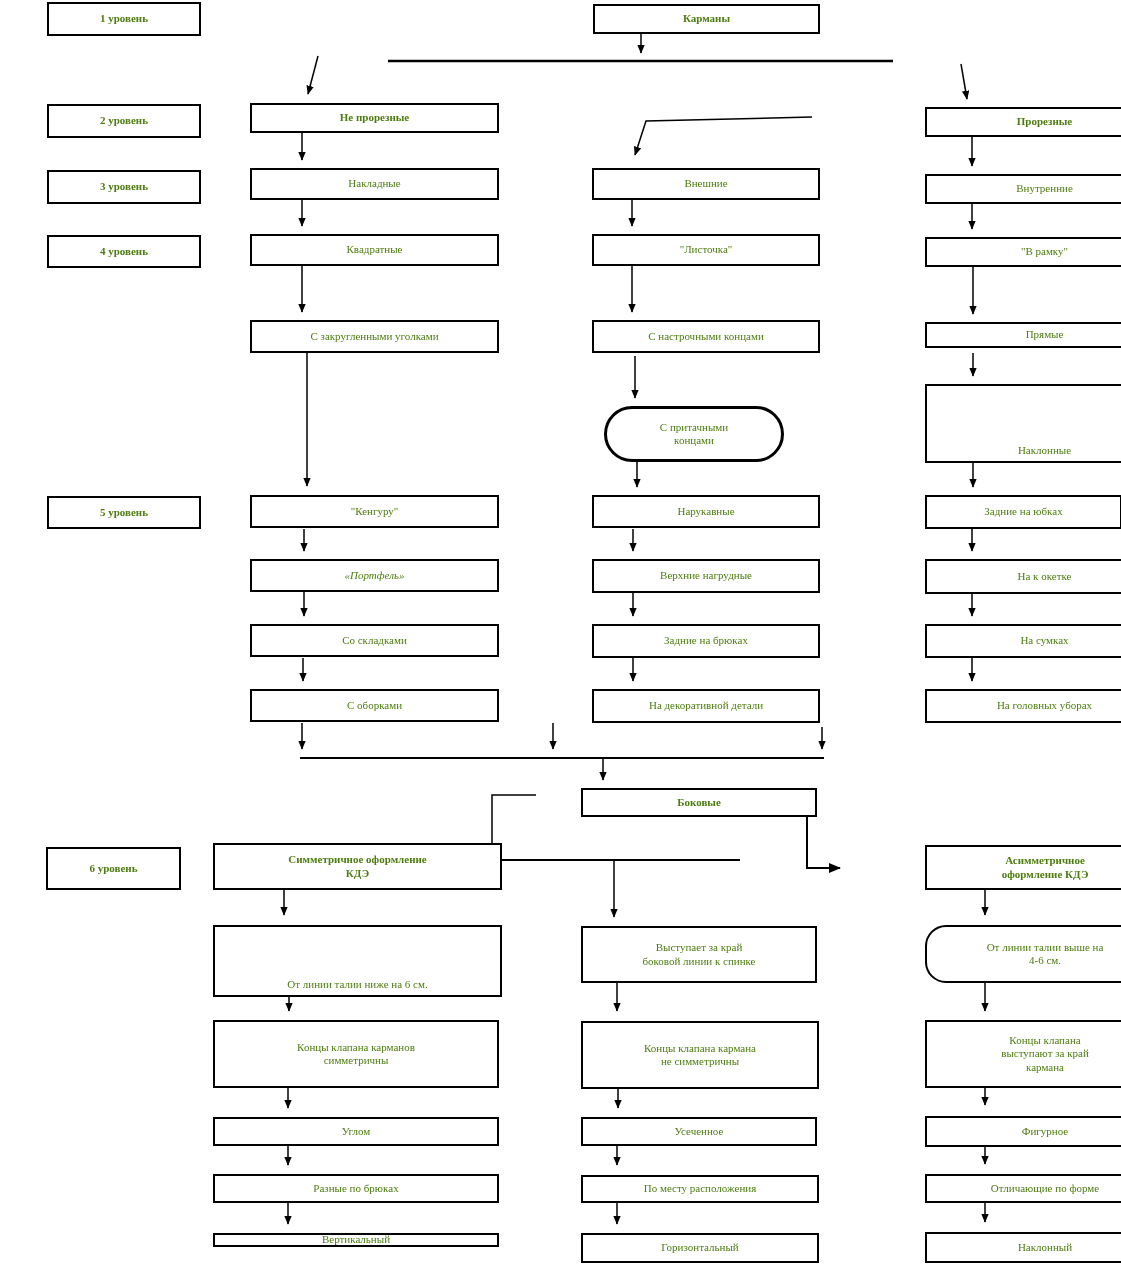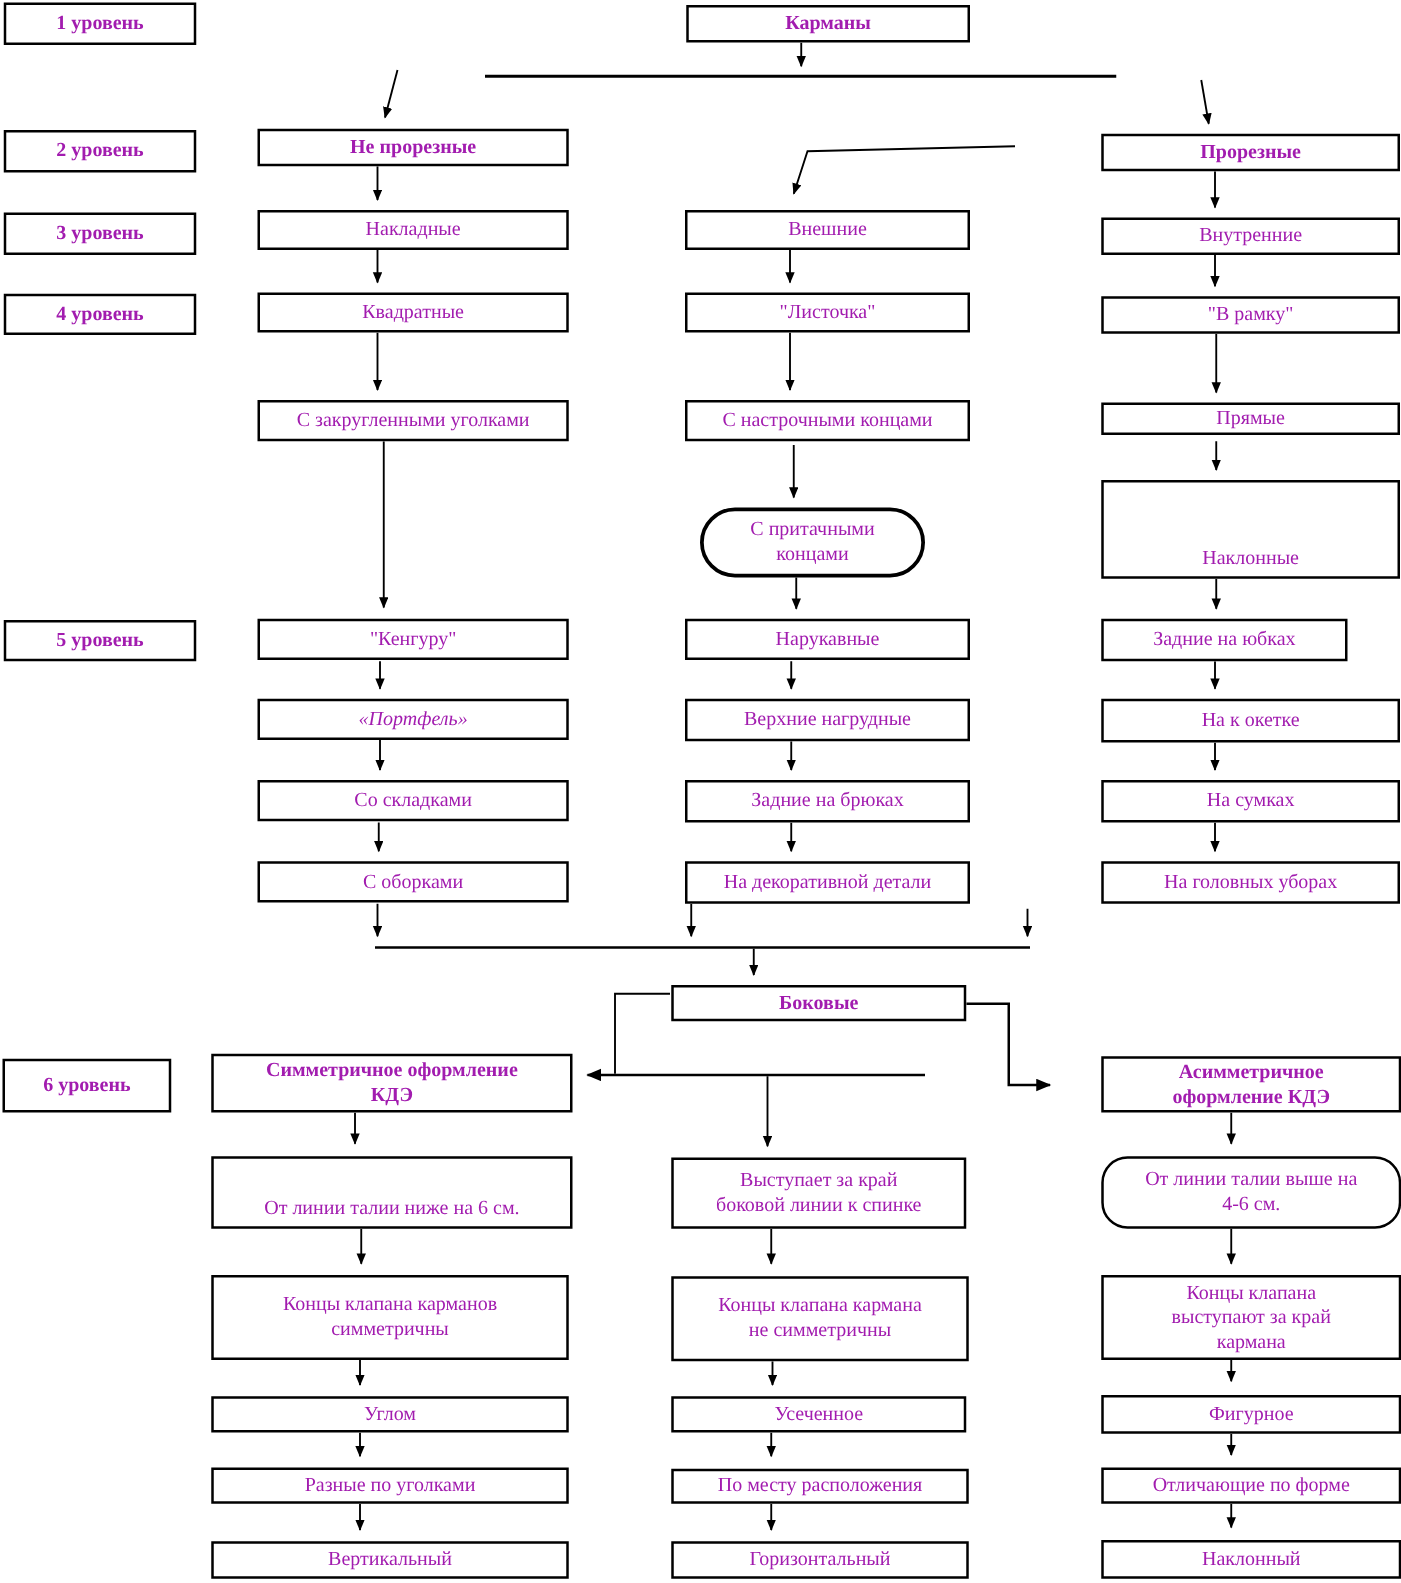--- a/index.html
+++ b/index.html
@@ -1,21 +1,21 @@
 <!DOCTYPE html>
 <html><head>
 <meta charset="utf-8">
 <style>
   html,body{margin:0;padding:0;background:#fff;}
   #canvas{position:relative;width:1121px;height:1266px;background:#fff;overflow:hidden;
           font-family:"Liberation Serif","DejaVu Serif",serif;}
   #wires{position:absolute;left:0;top:0;width:1121px;height:1266px;}
   .box{position:absolute;box-sizing:border-box;border:2px solid #000;background:#fff;
        display:flex;align-items:center;justify-content:center;text-align:center;
-       font-size:16px;line-height:1.22;color:#a21caf;white-space:pre-line;padding:1px 4px;}
+       font-size:11px;line-height:1.22;color:#4d7c0f;white-space:pre-line;padding:1px 4px;margin-left:44px;}
   .bold{font-weight:700;}
   .thick{border-width:3px;}
   .bottom{align-items:flex-end;padding-bottom:4px;}
 </style>
 </head>
 <body>
 
 <div id="canvas">
   <svg id="wires" xmlns="http://www.w3.org/2000/svg" viewBox="0 0 1121 1266">
     <defs>
@@ -106,26 +106,26 @@
       <div class="box" style="left: 881px; top: 174px; width: 239px; height: 30px;">Внутренние</div>
       <div class="box" style="left: 881px; top: 237px; width: 239px; height: 30px;">"В рамку"</div>
       <div class="box" style="left: 881px; top: 322px; width: 239px; height: 26px;">Прямые</div>
       <div class="box bottom" style="left: 881px; top: 384px; width: 239px; height: 79px;">Наклонные</div>
       <div class="box" style="left: 881px; top: 495px; width: 197px; height: 34px; text-align: right;">Задние на юбках</div>
       <div class="box" style="left: 881px; top: 559px; width: 239px; height: 35px;">На к окетке</div>
       <div class="box" style="left: 881px; top: 624px; width: 239px; height: 34px;">На сумках</div>
       <div class="box" style="left: 881px; top: 689px; width: 239px; height: 34px;">На головных уборах</div>
       <div class="box bold" style="left: 169px; top: 843px; width: 289px; height: 47px;">Симметричное оформление
 КДЭ</div>
-      <div class="box bottom" style="left: 169px; top: 925px; width: 289px; height: 58px;">От линии талии ниже на 6 см.</div>
+      <div class="box bottom" style="left: 169px; top: 925px; width: 289px; height: 72px;">От линии талии ниже на 6 см.</div>
       <div class="box" style="left: 169px; top: 1020px; width: 286px; height: 68px;">Концы клапана карманов
 симметричны</div>
       <div class="box" style="left: 169px; top: 1117px; width: 286px; height: 29px;">Углом</div>
-      <div class="box" style="left: 169px; top: 1174px; width: 286px; height: 29px;">Разные по уголками</div>
-      <div class="box" style="left: 169px; top: 1233px; width: 286px; height: 30px;">Вертикальный</div>
+      <div class="box" style="left: 169px; top: 1174px; width: 286px; height: 29px;">Разные по брюках</div>
+      <div class="box" style="left: 169px; top: 1233px; width: 286px; height: 14px;">Вертикальный</div>
       <div class="box" style="left: 537px; top: 926px; width: 236px; height: 57px;">Выступает за край
 боковой линии к спинке</div>
       <div class="box" style="left: 537px; top: 1021px; width: 238px; height: 68px;">Концы клапана кармана
 не симметричны</div>
       <div class="box" style="left: 537px; top: 1117px; width: 236px; height: 29px;">Усеченное</div>
       <div class="box" style="left: 537px; top: 1175px; width: 238px; height: 28px;">По месту расположения</div>
       <div class="box" style="left: 537px; top: 1233px; width: 238px; height: 30px;">Горизонтальный</div>
       <div class="box bold" style="left: 881px; top: 845px; width: 240px; height: 45px;">Асимметричное
 оформление КДЭ</div>
       <div class="box" style="left: 881px; top: 925px; width: 240px; height: 58px; border-radius: 21px;">От линии талии выше на

